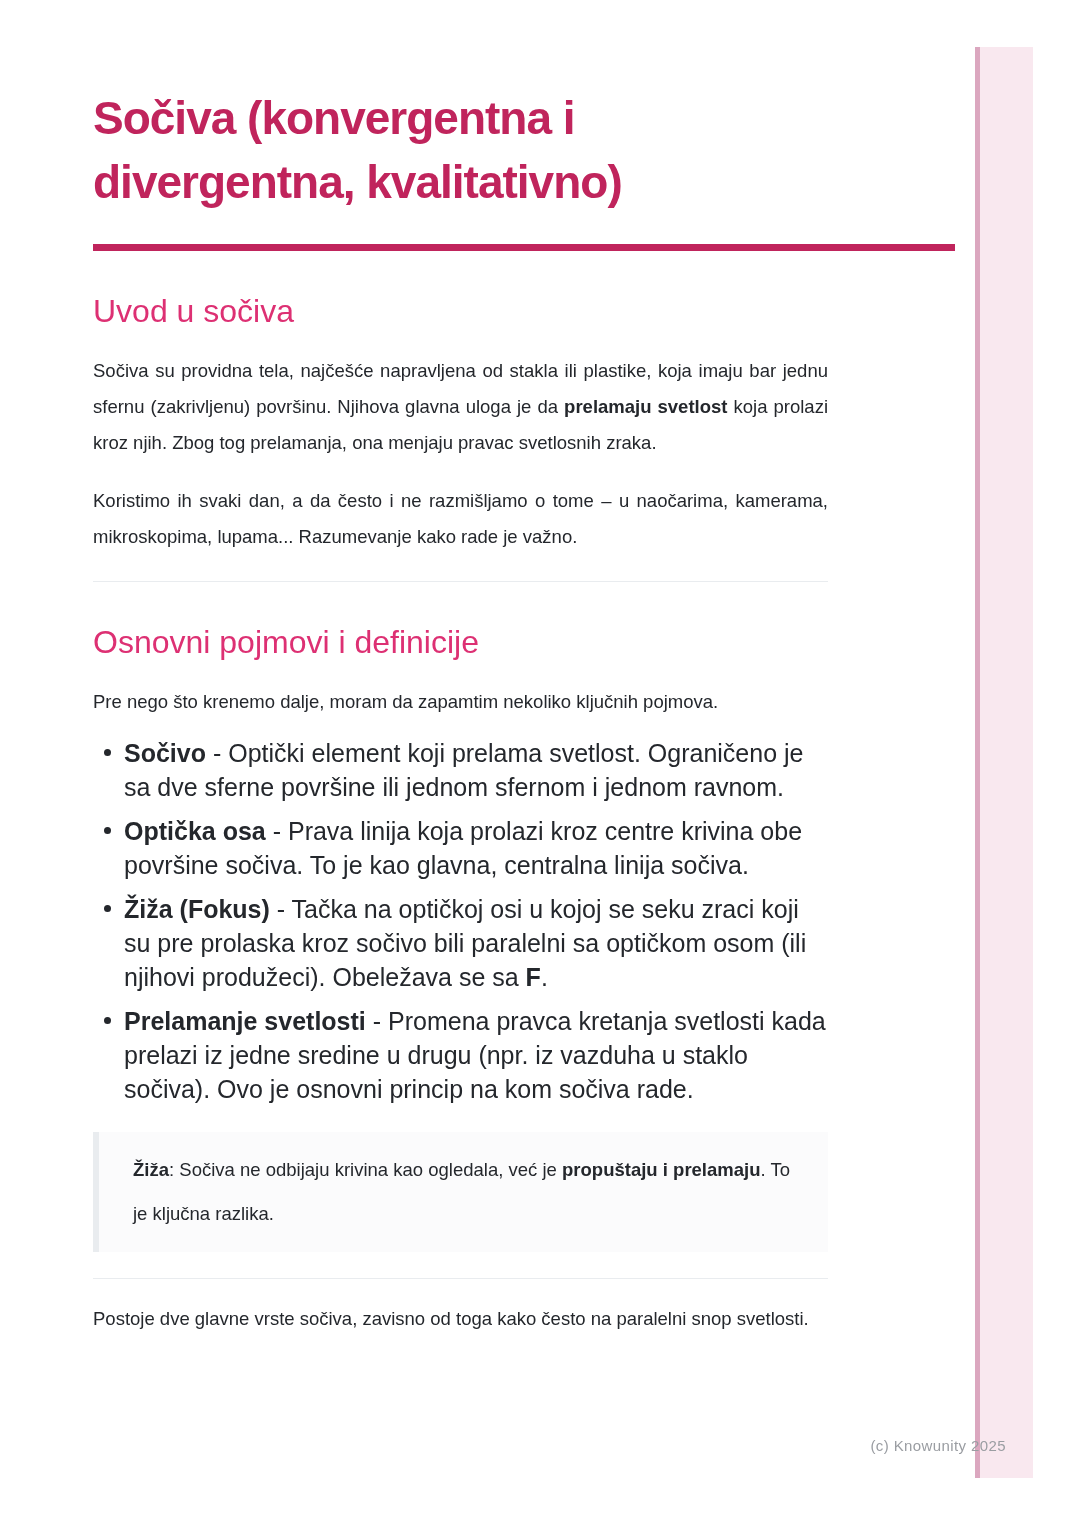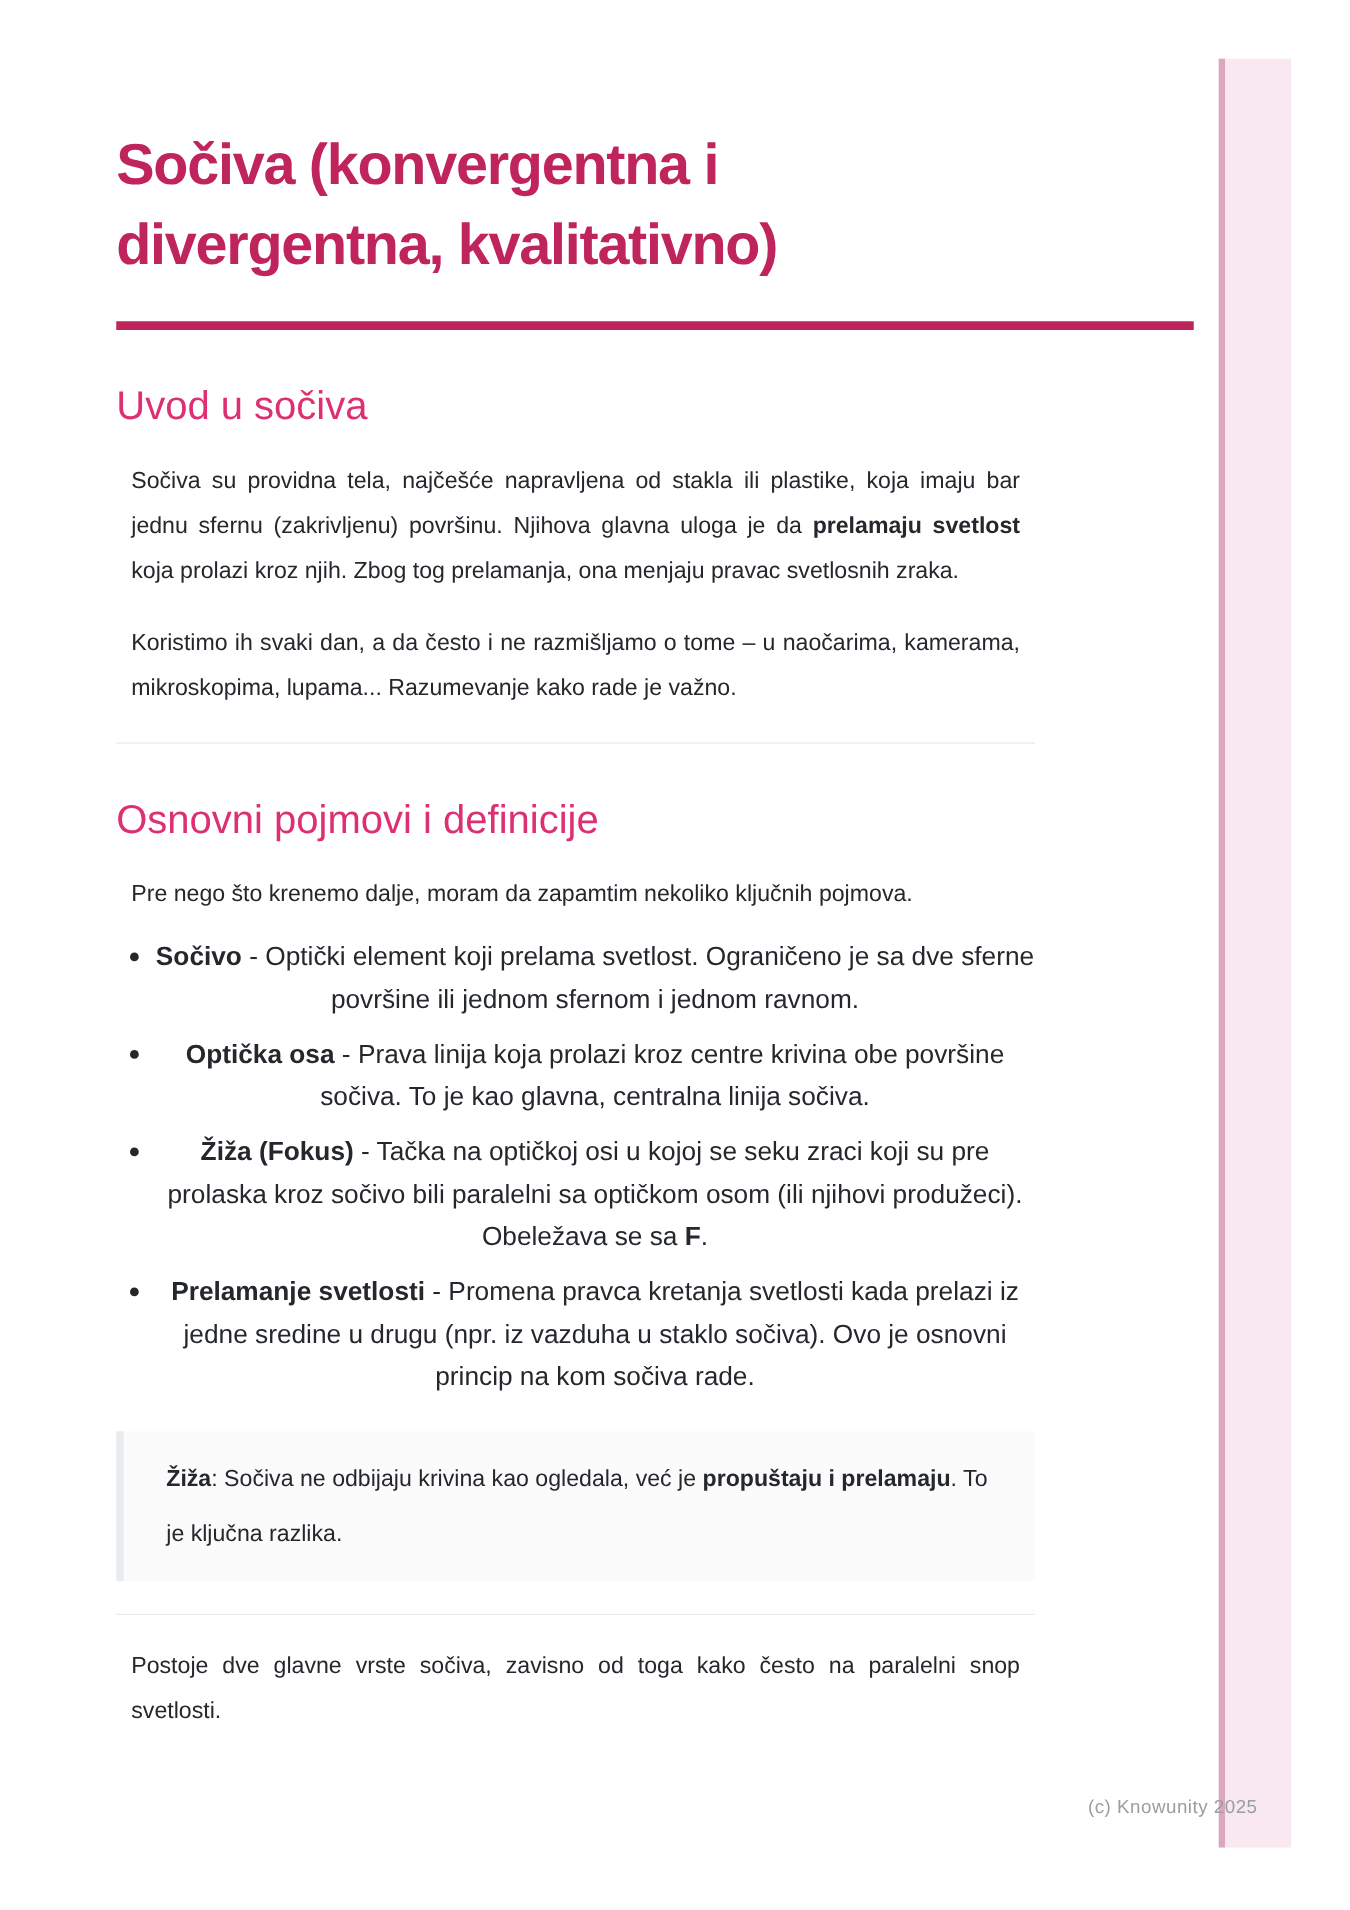--- a/index.html
+++ b/index.html
@@ -13,21 +13,21 @@
   .side-band{
     position:absolute;
     left:975px;top:47px;
     width:53px;height:1431px;
     background:var(--band-light,#f9e8ef);
     border-left:5px solid var(--band-dark,#dba7bf);
     z-index:1;
   }
   .content{
     position:absolute;
-    left:93px;top:13px;
+    left:93px;top:0;
     width:735px;
     z-index:2;
   }
   h1.doc-title{
     margin:86px 0 0;
     width:750px;
     font-size:46px;
     line-height:64px;
     letter-spacing:-1px;
     font-weight:700;
@@ -39,21 +39,21 @@
     background:var(--rule,#c0245c);
   }
   h2.sec-heading{
     margin:40px 0 0;
     font-size:32px;
     line-height:40px;
     font-weight:400;
     color:var(--heading,#dd3073);
   }
   p.body-p{
-    margin:22px 12px 0;
+    margin:22px 0 0;
     font-size:18.5px;
     line-height:36px;
     color:var(--body,#24272c);
   }
   .just{text-align:justify;}
   hr.divider{
     border:none;
     border-top:1px solid var(--divider,#e9ecef);
     margin:26px 0 0;
     width:735px;
@@ -68,24 +68,23 @@
     margin:0 0 10px;
   }
   .dot{
     flex:0 0 auto;
     width:7px;height:7px;
     border-radius:50%;
     background:var(--body,#24272c);
     margin:13px 13px 0 11px;
   }
   .li-text{
-    font-size:21px;
+    font-size:25px;
     line-height:34px;
     color:var(--body,#24272c);
-    text-align:center;
   }
   strong{font-weight:700;}
   .callout{
     margin-top:26px;
     width:735px;
     box-sizing:border-box;
     background:var(--callout-bg,#fbfbfc);
     border-left:6px solid var(--divider,#e9ecef);
     padding:16px 38px 16px 34px;
   }

